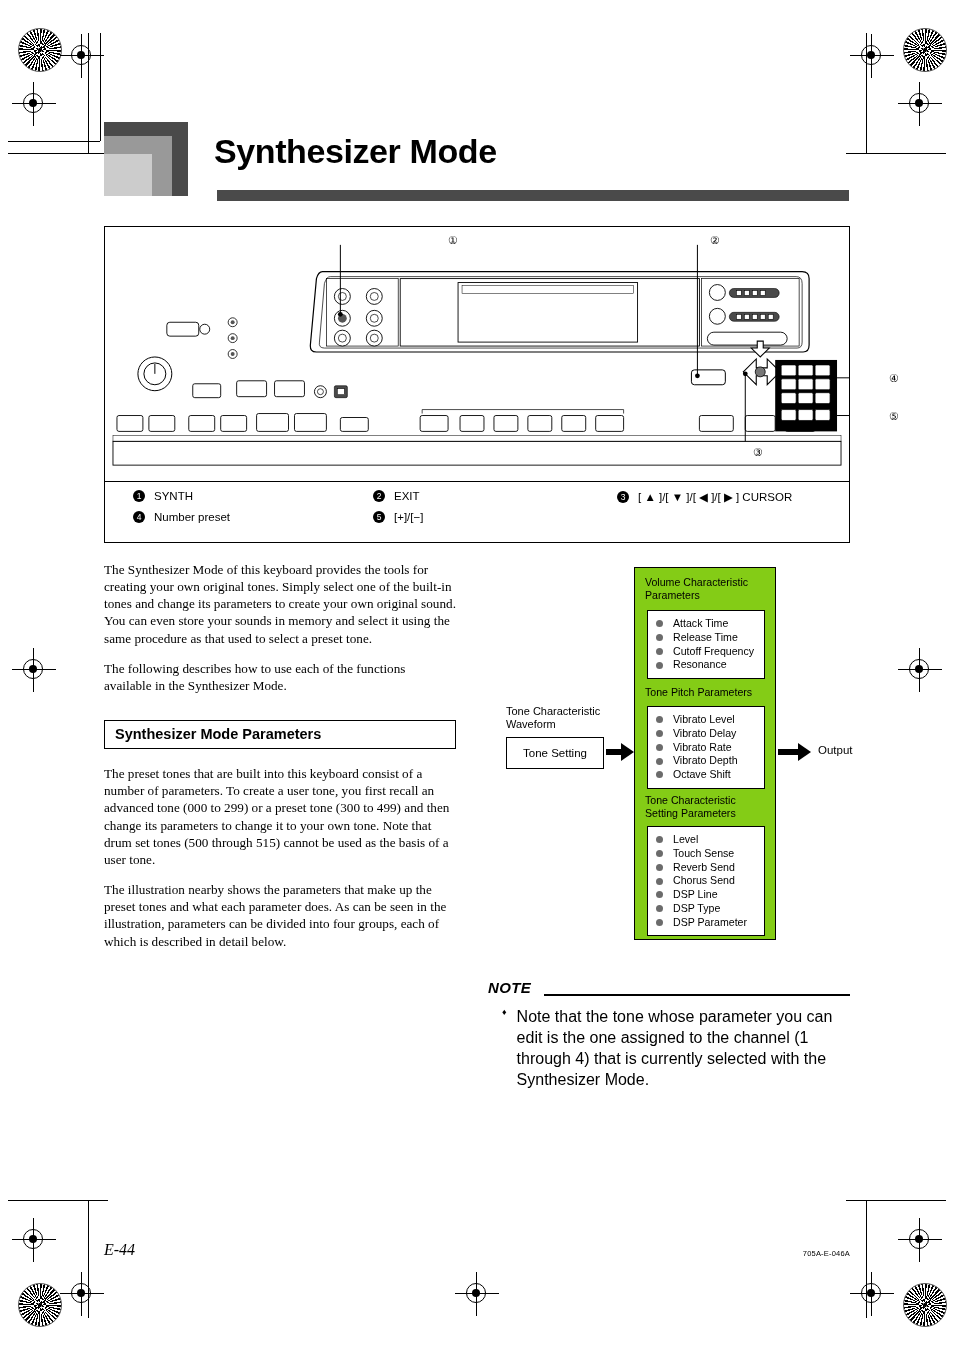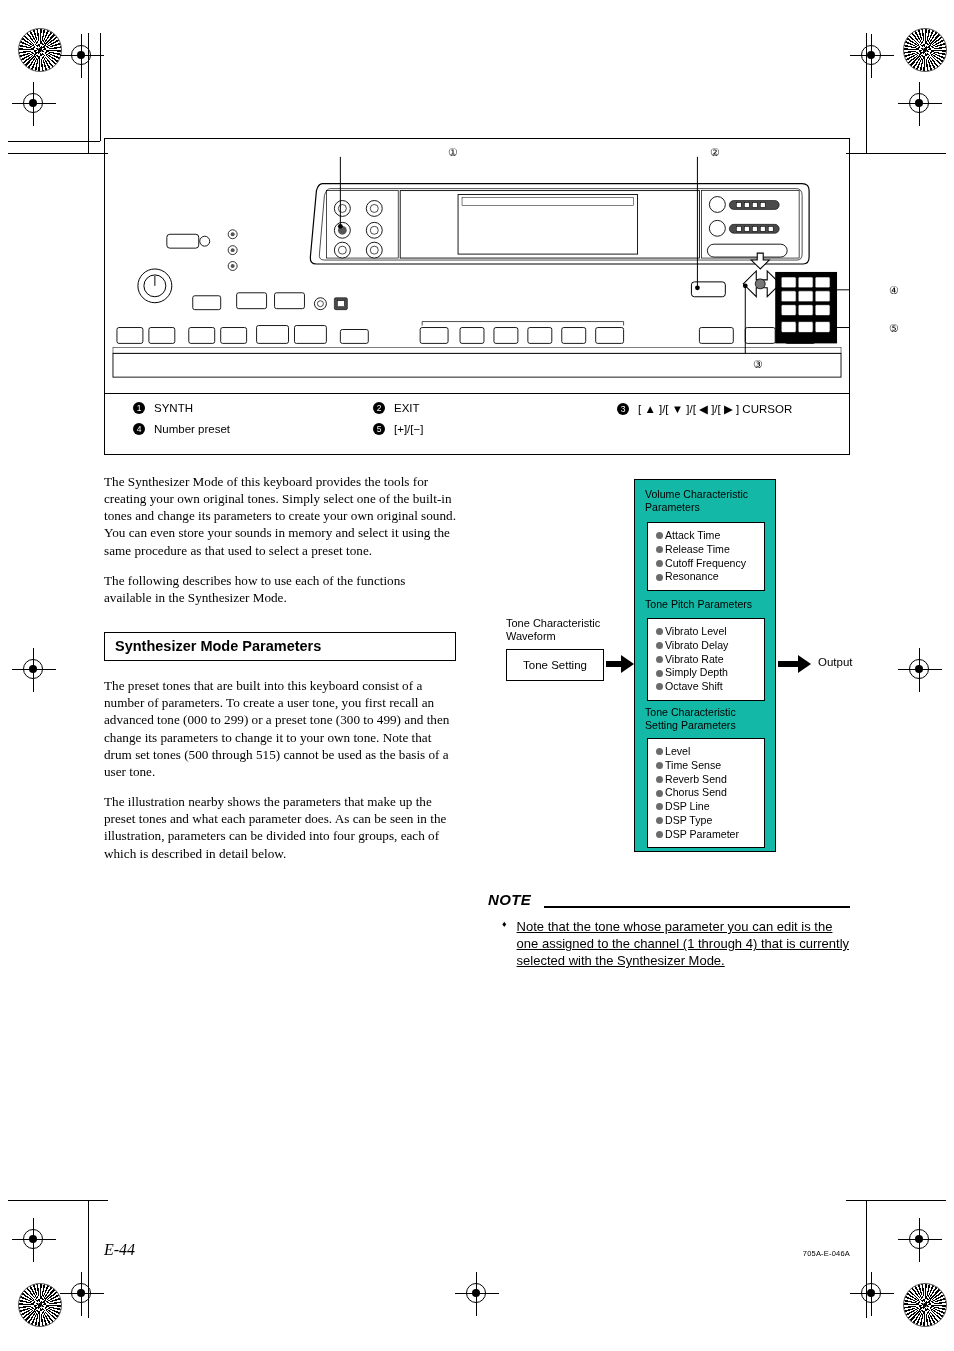--- a/index.html
+++ b/index.html
@@ -154,36 +154,36 @@
   .tone-setting-box {
     position: absolute; left: 18px; top: 170px;
     width: 96px; height: 30px;
     border: 1.5px solid #000; background: #fff;
     display: flex; align-items: center; justify-content: center;
     font-family: "Liberation Sans", sans-serif; font-size: 11.5px;
   }
   .outer-group {
     position: absolute; left: 146px; top: 0;
     width: 140px; height: 371px;
-    border: 1.6px solid #000; background: #14b8a6;
+    border: 1.6px solid #000; background: #84cc16;
   }
   .grp-title {
     position: absolute; font-family: "Liberation Sans", sans-serif;
     font-size: 10.6px; line-height: 1.25; left: 10px;
   }
   .grp-box {
     position: absolute; left: 12px; width: 116px;
     border: 1.2px solid #000; background: #fff;
     padding: 6px 0 6px 0;
   }
   .grp-box ul { list-style: none; margin: 0; padding: 0 0 0 8px; }
   .grp-box li {
     font-family: "Liberation Sans", sans-serif;
     font-size: 10.6px; line-height: 1.30;
-    display: flex; align-items: center; gap: 2px;
+    display: flex; align-items: center; gap: 10px;
   }
   .pdot {
     width: 7px; height: 7px; border-radius: 50%;
     background: #6b6b6b; display: inline-block; flex: none;
   }
   .arrow-shaft { position: absolute; height: 6px; background: #000; }
   .arrow-head {
     position: absolute;
     width: 0; height: 0;
     border-top: 9px solid transparent;
@@ -208,21 +208,21 @@
   .note-rule {
     position: absolute; left: 56px; right: 0; bottom: 3px;
     height: 2.4px; background: #000;
   }
   .note-item {
     display: flex; gap: 10px; margin-top: 7px; padding-left: 14px;
   }
   .note-diamond { font-size: 9px; line-height: 1.5; }
   .note-text {
     font-family: "Liberation Sans", sans-serif;
-    font-size: 13px; line-height: 1.32; text-decoration: underline;
+    font-size: 16px; line-height: 1.32;
   }
 
   
   .footer { position: absolute; left: 104px; top: 1206px; width: 746px; height: 28px; margin-top: 35px; }
   .page-num {
     position: absolute; left: 0; top: 0;
     font-family: "Liberation Serif", serif;
     font-style: italic; font-size: 16px;
   }
   .doc-code {
@@ -312,20 +312,27 @@
 <div class="crop-line" style="left:8px; top:141px; width:92px; height:1px;"></div>
 <div class="crop-line" style="left:866px; top:33px; width:1px; height:120px;"></div>
 <div class="crop-line" style="left:846px; top:153px; width:100px; height:1px;"></div>
 <div class="crop-line" style="left:88px; top:1200px; width:1px; height:118px;"></div>
 <div class="crop-line" style="left:8px; top:1200px; width:100px; height:1px;"></div>
 <div class="crop-line" style="left:866px; top:1200px; width:1px; height:118px;"></div>
 <div class="crop-line" style="left:846px; top:1200px; width:100px; height:1px;"></div>
 
 <div id="page-body">
 
+  <div class="title-row">
+    <div class="deco deco-dark"></div>
+    <div class="deco deco-mid"></div>
+    <div class="deco deco-light"></div>
+    <div class="page-title">Synthesizer Mode</div>
+    <div class="title-rule"></div>
+  </div>
 
   <div class="figure-box">
     <svg class="kbd" viewBox="0 0 746 256" preserveAspectRatio="none">
       <g fill="none" stroke="#000" stroke-width="1">
 
         <path d="M218 45 Q214 45 212 52 L206 118 Q205 126 212 126 L700 126 Q706 126 706 119 L706 52 Q706 45 699 45 Z" stroke-width="1.2"></path>
         <path d="M226 50 Q222 50 220 57 L215 116 Q214 122 220 122 L694 122 Q699 122 699 116 L699 57 Q699 50 693 50 Z" stroke-width="0.7"></path>
 
         <rect x="296" y="52" width="300" height="68" stroke-width="0.9"></rect>
         <rect x="354" y="56" width="180" height="60" stroke-width="0.9"></rect>
@@ -596,40 +603,40 @@
               <li>
                   <span class="pdot"></span>
                   <span>Vibrato Delay</span>
                 </li>
               <li>
                   <span class="pdot"></span>
                   <span>Vibrato Rate</span>
                 </li>
               <li>
                   <span class="pdot"></span>
-                  <span>Simply Depth</span>
+                  <span>Vibrato Depth</span>
                 </li>
               <li>
                   <span class="pdot"></span>
                   <span>Octave Shift</span>
                 </li>
             </ul>
           </div>
 
           <div class="grp-title" style="top:226px; white-space:pre-line;">Tone Characteristic
 Setting Parameters</div>
           <div class="grp-box" style="top:258px;">
             <ul>
               <li>
                   <span class="pdot"></span>
                   <span>Level</span>
                 </li>
               <li>
                   <span class="pdot"></span>
-                  <span>Time Sense</span>
+                  <span>Touch Sense</span>
                 </li>
               <li>
                   <span class="pdot"></span>
                   <span>Reverb Send</span>
                 </li>
               <li>
                   <span class="pdot"></span>
                   <span>Chorus Send</span>
                 </li>
               <li>

